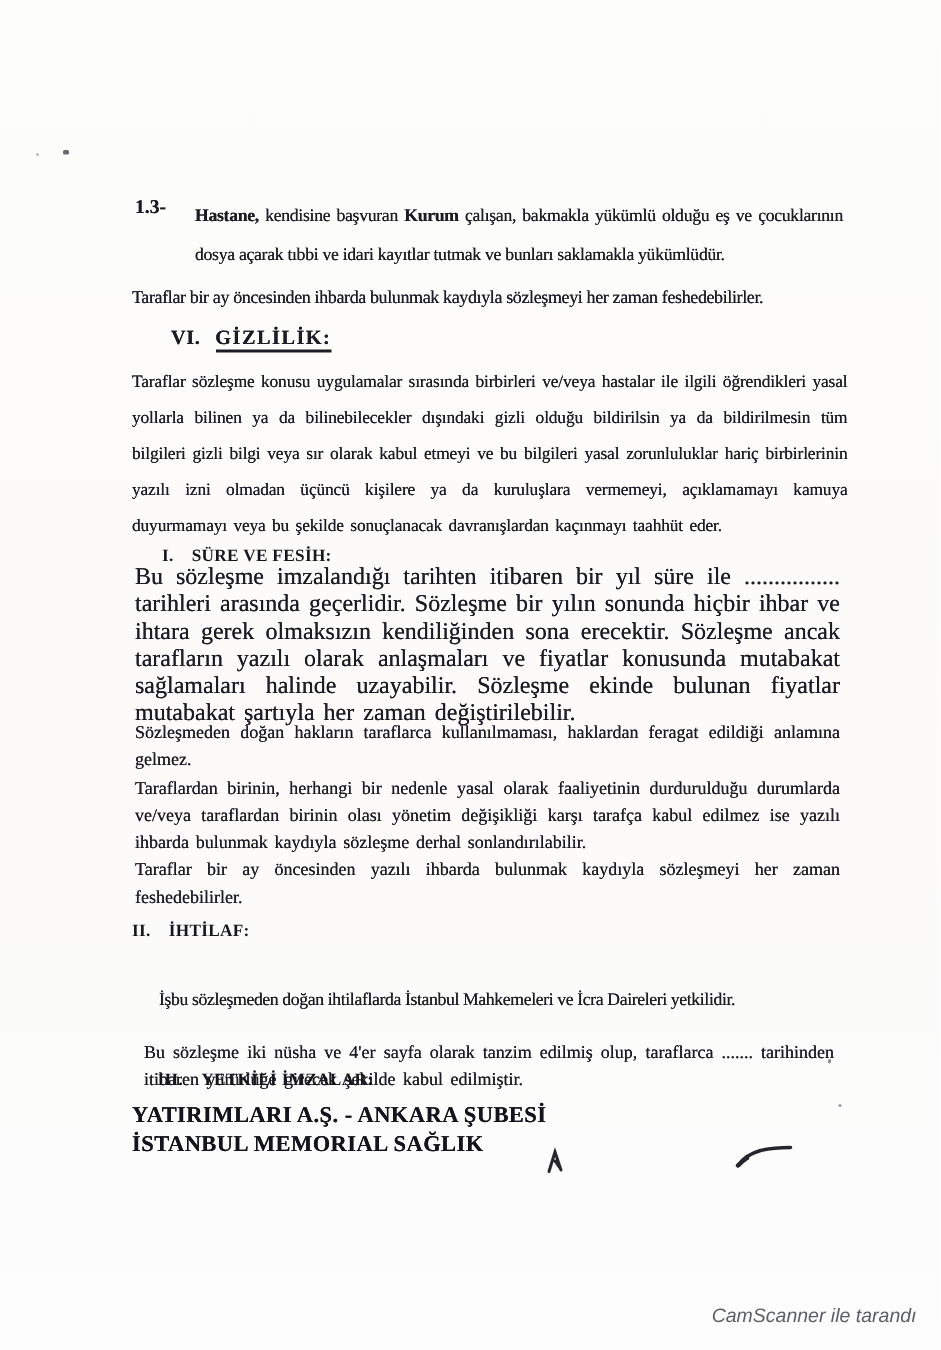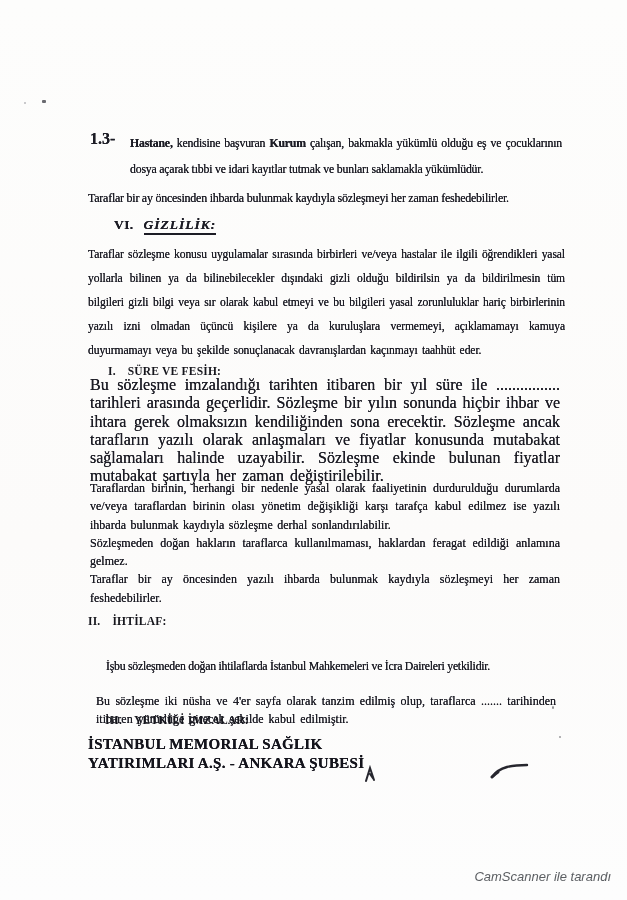--- a/index.html
+++ b/index.html
@@ -9,31 +9,31 @@
     height: 900px;
     background: linear-gradient(180deg, #fdfdfc 0%, #fcfbfa 60%, #fdfdfd 100%);
     font-family: "Liberation Serif", serif;
     color: #1c1c25;
     overflow: hidden;
   }
   .ink { text-shadow: 0 0 0.35px currentColor; }
 
   
   .clause { position: absolute; left: 90px; top: 130px; width: 472px; display: flex; }
-  .clause .num { width: 40px; font-weight: bold; font-size: 16px; flex: 0 0 40px; }
+  .clause .num { width: 40px; font-weight: bold; font-size: 13px; flex: 0 0 40px; }
   .clause .ctext { flex: 1; text-align: justify; font-size: 11.8px; line-height: 26px; letter-spacing: -0.2px; }
   .clause .b { font-weight: bold; margin-top: 42px; }
 
   
   .notice { position: absolute; left: 88px; top: 191px; font-size: 12px; letter-spacing: -0.25px; white-space: nowrap; }
 
   
   .h-vi { position: absolute; left: 114px; top: 217px; font-size: 13.5px; font-weight: bold; letter-spacing: 0.4px; }
   .h-vi .numeral { margin-right: 10px; }
-  .h-vi .title { border-bottom: 2px solid #1c1c25; padding-bottom: 1px; letter-spacing: 1px; font-style: italic; }
+  .h-vi .title { border-bottom: 2px solid #1c1c25; padding-bottom: 1px; letter-spacing: 1px; }
 
   .conf-body {
     position: absolute; left: 88px; top: 243px; width: 477px;
     text-align: justify; font-size: 11.6px; line-height: 24px;
     letter-spacing: -0.1px; word-spacing: 1.5px;
   }
 
   
   .h-sans { position: absolute; font-family: Liberation Serif, serif; font-weight: bold; font-size: 11.5px; letter-spacing: 0.2px; color: #16161d; }
   .h-sans .numeral { margin-right: 12px; }
@@ -93,39 +93,39 @@
   <div class="h-vi ink">
     <span class="numeral">VI.</span><span class="title">GİZLİLİK:</span>
   </div>
   <div class="conf-body ink">Taraflar sözleşme konusu uygulamalar sırasında birbirleri ve/veya hastalar ile ilgili öğrendikleri yasal yollarla bilinen ya da bilinebilecekler dışındaki gizli olduğu bildirilsin ya da bildirilmesin tüm bilgileri gizli bilgi veya sır olarak kabul etmeyi ve bu bilgileri yasal zorunluluklar hariç birbirlerinin yazılı izni olmadan üçüncü kişilere ya da kuruluşlara vermemeyi, açıklamamayı kamuya duyurmamayı veya bu şekilde sonuçlanacak davranışlardan kaçınmayı taahhüt eder.</div>
 
   <div class="h-sans h-i">
     <span class="numeral">I.</span><span>SÜRE VE FESİH:</span>
   </div>
   <div class="duration-p1 ink">Bu sözleşme imzalandığı tarihten itibaren bir yıl süre ile ................ tarihleri arasında geçerlidir. Sözleşme bir yılın sonunda hiçbir ihbar ve ihtara gerek olmaksızın kendiliğinden sona erecektir. Sözleşme ancak tarafların yazılı olarak anlaşmaları ve fiyatlar konusunda mutabakat sağlamaları halinde uzayabilir. Sözleşme ekinde bulunan fiyatlar mutabakat şartıyla her zaman değiştirilebilir.</div>
   <div class="duration-rest ink">
+    <p>Sözleşmeden doğan hakların taraflarca kullanılmaması, haklardan feragat edildiği anlamına gelmez.</p>
     <p>Taraflardan birinin, herhangi bir nedenle yasal olarak faaliyetinin durdurulduğu durumlarda ve/veya taraflardan birinin olası yönetim değişikliği karşı tarafça kabul edilmez ise yazılı ihbarda bulunmak kaydıyla sözleşme derhal sonlandırılabilir.</p>
-    <p>Sözleşmeden doğan hakların taraflarca kullanılmaması, haklardan feragat edildiği anlamına gelmez.</p>
     <p>Taraflar bir ay öncesinden yazılı ihbarda bulunmak kaydıyla sözleşmeyi her zaman feshedebilirler.</p>
   </div>
 
   <div class="h-sans h-ii">
     <span class="numeral">II.</span><span>İHTİLAF:</span>
   </div>
   <div class="dispute ink">
     <p class="p1">İşbu sözleşmeden doğan ihtilaflarda İstanbul Mahkemeleri ve İcra Daireleri yetkilidir.</p>
     <p class="p2">Bu sözleşme iki nüsha ve 4'er sayfa olarak tanzim edilmiş olup, taraflarca ....... tarihinden itibaren yürürlüğe girecek şekilde kabul edilmiştir.</p>
   </div>
 
   <div class="h-sans h-iii">
     <span class="numeral">III.</span><span>YETKİLİ İMZALAR:</span>
   </div>
   <div class="company ink">
+    <div>YATIRIMLARI A.Ş. - ANKARA ŞUBESİ</div>
     <div>İSTANBUL MEMORIAL SAĞLIK</div>
-    <div>YATIRIMLARI A.Ş. - ANKARA ŞUBESİ</div>
   </div>
 
   <span class="ink-mark">
     <svg width="14" height="18" viewBox="0 0 14 18">
       <path d="M3 16 L7 3 L11 15 M7 9 l3.5 5" stroke="#26262e" stroke-width="2" fill="none" stroke-linecap="round"></path>
     </svg>
   </span>
   <span class="pen-stroke">
     <svg width="40" height="18" viewBox="0 0 40 18">
       <path d="M3 14 q4 -6 14 -9 q8 -2 20 -2" stroke="#26262e" stroke-width="2.4" fill="none" stroke-linecap="round"></path>

